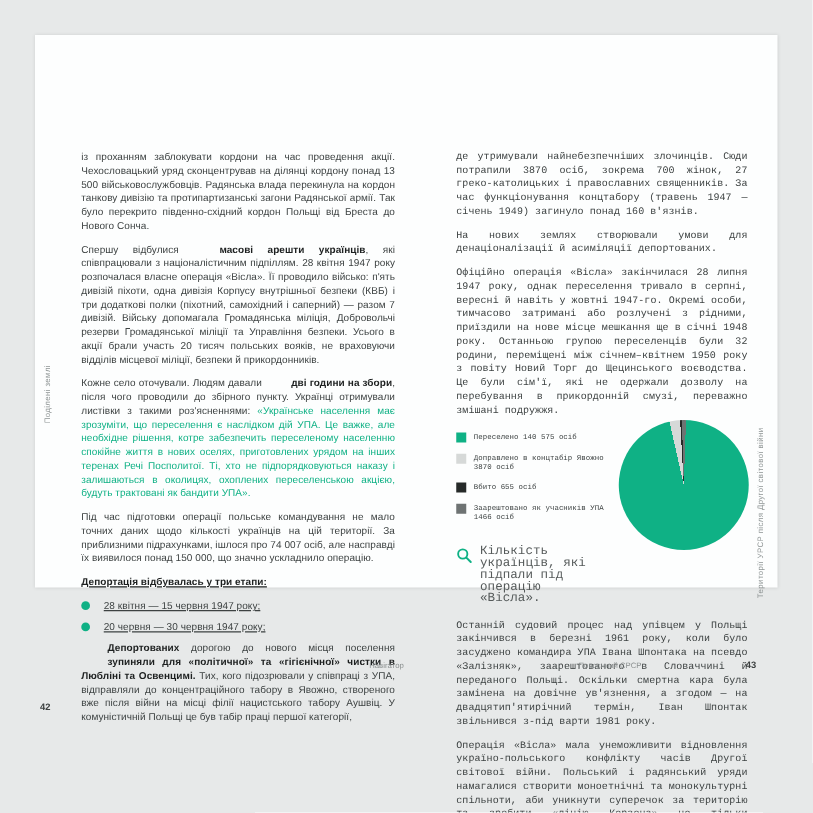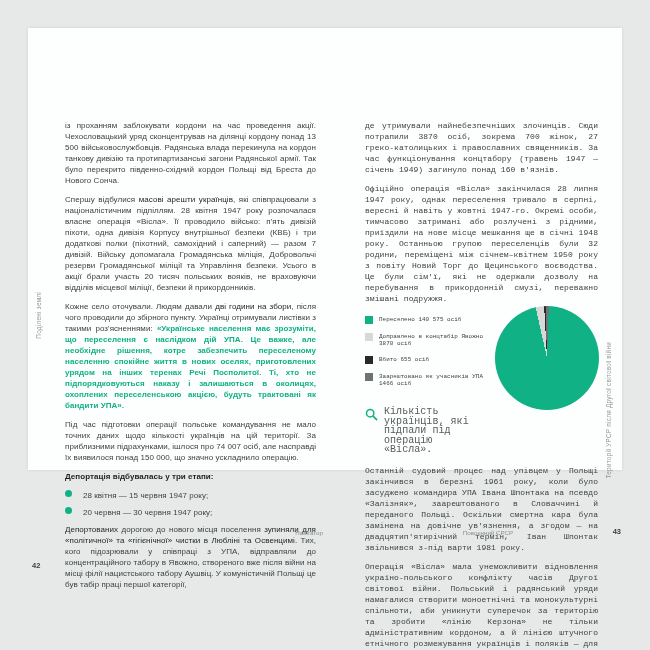--- a/index.html
+++ b/index.html
@@ -15,37 +15,37 @@
     background:#fdfefe; box-shadow:0 0 3px rgba(0,0,0,0.10);
   }
   .col {
     position:absolute; top:92px;
     font-size:8px; line-height:11px; text-align:justify;
     color:#3d4242; letter-spacing:0.05px;
   }
   .col-left  { left:37px;  width:251px; }
   .col-right { left:337px; width:233px;font-family:Liberation Mono, monospace; }
   .col p { margin:0 0 8px 0; }
-  span.b { font-weight:400; color:#1d2020; }
-  span.g { font-weight:700; color:var(--accent); }
-  .stage-header { font-weight:700; color:#1d2020; }
-  .stage { display:flex; align-items:flex-start; gap:11px; margin:0 0 6px 0; text-align:left; }
+  span.b { font-weight:700; color:#1d2020;margin-left:21px; }
+  span.g { font-weight:400; color:var(--accent); }
+  .stage-header { font-weight:700; color:#1d2020;text-decoration:underline; }
+  .stage { display:flex; align-items:center; gap:11px; margin:0 0 6px 0; text-align:left;text-decoration:underline; }
   .stage-dot { width:7px; height:7px; border-radius:50%; background:var(--accent); flex:none; }
 
   .chart-row { display:flex; margin:4px 0 10px 0; text-align:left; }
   .chart-left { width:130px; flex:none; padding-top:4px; }
   .legend-item { display:flex; align-items:flex-start; gap:6px; margin-bottom:9px; font-size:5.9px; line-height:7px; color:#3d4242; }
   .swatch { width:8px; height:8px; flex:none; }
   .caption { display:flex; gap:6px; margin-top:20px; font-size:10px; line-height:9.5px; color:#555a5a; width:112px; }
   .caption svg { flex:none; margin-top:1px; }
   .pie { width:104px; height:104px; border-radius:50%; margin-top:-6px; margin-left:0px; flex:none; }
 
   .pagenum { position:absolute; top:499px; font-size:7.5px; font-weight:700; color:#3c4040; }
   .pn-left { left:4px;margin-top:34px; }
-  .pn-right { right:1px; }
+  .pn-right { right:17px; }
   .runfoot { position:absolute; top:501px; font-size:6.2px; color:#8a8f8f; }
   .rf-left { left:225px; width:70px; text-align:right; }
   .rf-right { left:395px; width:130px; text-align:center; }
 
   .mv {
     position:absolute; writing-mode:vertical-rl; transform:rotate(180deg);
     font-size:6.3px; letter-spacing:0.3px; color:#8f9595; white-space:nowrap;
   }
   .mv-left  { left:7px;  top:264px; }
   .mv-right { left:577px; top:314px; }
@@ -67,20 +67,21 @@
     </div>
     <div class="stage">
       <span class="stage-dot"></span>
       <span>20 червня — 30 червня 1947 року;</span>
     </div>
     <p><span class="b">Депортованих</span><span> дорогою до нового місця поселення </span><span class="b">зупиняли для «політичної» та «гігієнічної» чистки в Любліні та Освенцимі.</span><span> Тих, кого підозрювали у співпраці з УПА, відправляли до концентраційного табору в Явожно, створеного вже після війни на місці філії нацистського табору Аушвіц. У комуністичній Польщі це був табір праці першої категорії,</span></p>
   </div>
 
   <div class="col col-right">
     <p>де утримували найнебезпечніших злочинців. Сюди потрапили 3870 осіб, зокрема 700 жінок, 27 греко-католицьких і православних священників. За час функціонування концтабору (травень 1947 — січень 1949) загинуло понад 160 в'язнів.</p>
+    <p>На нових землях створювали умови для денаціоналізації й асиміляції депортованих.</p>
     <p>Офіційно операція «Вісла» закінчилася 28 липня 1947 року, однак переселення тривало в серпні, вересні й навіть у жовтні 1947-го. Окремі особи, тимчасово затримані або розлучені з рідними, приїздили на нове місце мешкання ще в січні 1948 року. Останньою групою переселенців були 32 родини, переміщені між січнем–квітнем 1950 року з повіту Новий Торг до Щецинського воєводства. Це були сім'ї, які не одержали дозволу на перебування в прикордонній смузі, переважно змішані подружжя.</p>
 
     <div class="chart-row">
       <div class="chart-left">
         <div>
           <div class="legend-item">
             <span class="swatch" style="background-color: rgb(15, 177, 133);"></span>
             <span>Переселено 140 575 осіб</span>
           </div>
           <div class="legend-item">

